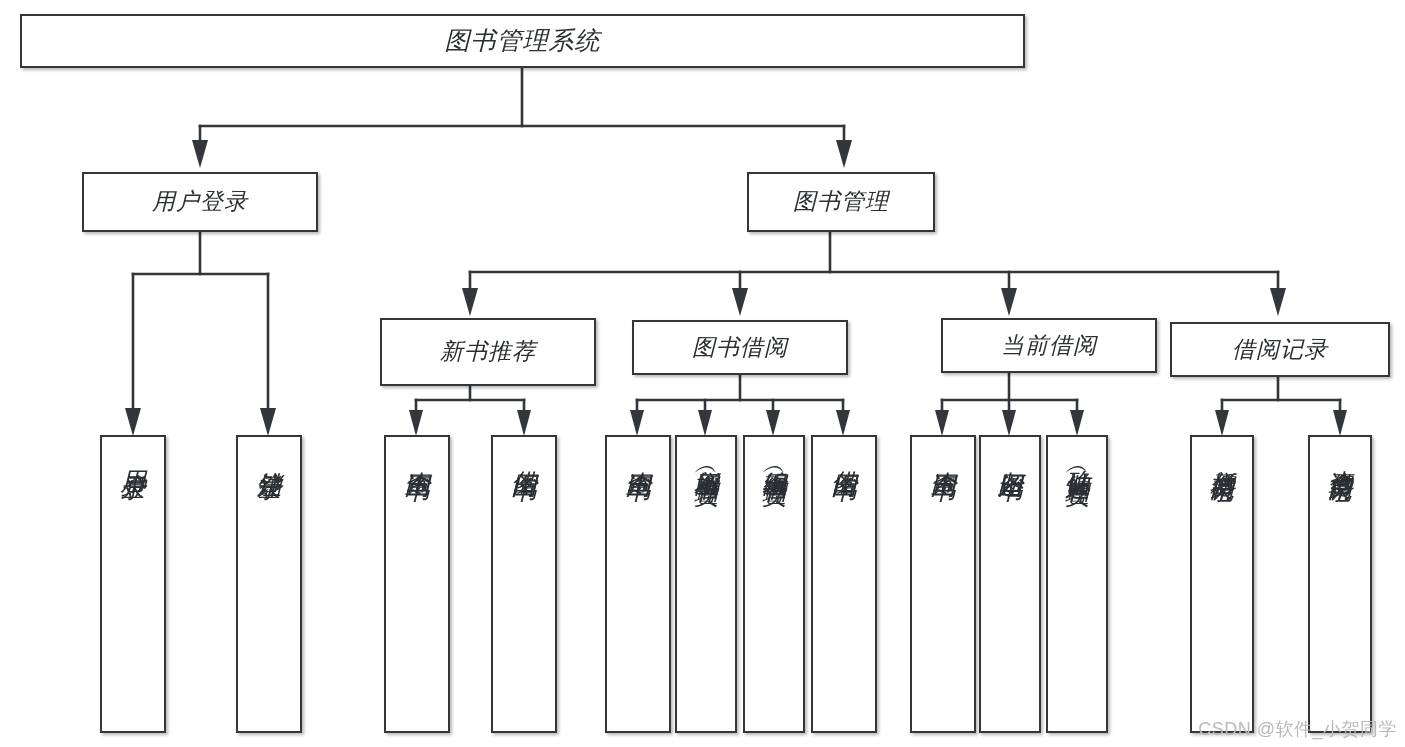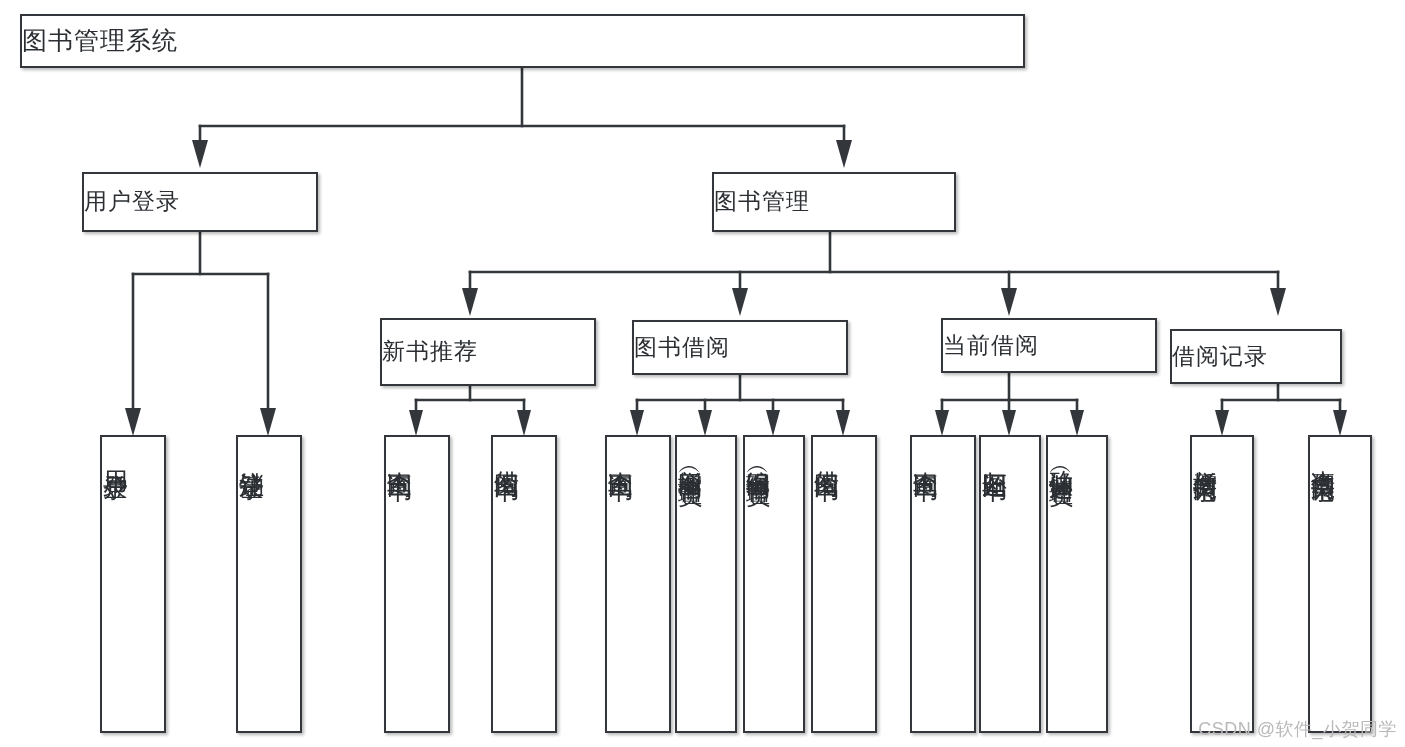--- a/index.html
+++ b/index.html
@@ -27,21 +27,23 @@
     pointer-events: none;
   }
   .node {
     position: absolute;
     box-sizing: border-box;
     border: 2px solid #33373b;
     background: #ffffff;
     box-shadow: 2px 2px 3px rgba(0,0,0,0.28);
     display: flex;
     align-items: center;
+    justify-content: center;
     z-index: 2;
+    font-style: italic;
   }
   .node .label {
     color: #2b2f33;
     line-height: 1.18;
     text-align: center;
     white-space: pre-line;
   }
   
   .node.h .label {
     font-size: 23px;
@@ -163,37 +165,37 @@
   </svg>
 
   <div class="node h root" style="left:20px; top:14px; width:1005px; height:54px;">
     <span class="label">图书管理系统</span>
   </div>
 
   <div class="node h" style="left:82px; top:172px; width:236px; height:60px;">
     <span class="label">用户登录</span>
   </div>
 
-  <div class="node h" style="left:712px; top:172px; width:244px; height:60px;">
+  <div class="node h" style="left:747px; top:172px; width:188px; height:60px;">
     <span class="label">图书管理</span>
   </div>
 
   <div class="node h" style="left:380px; top:318px; width:216px; height:68px;">
     <span class="label">新书推荐</span>
   </div>
 
   <div class="node h" style="left:632px; top:320px; width:216px; height:55px;">
     <span class="label">图书借阅</span>
   </div>
 
   <div class="node h" style="left:901px; top:318px; width:216px; height:55px;margin-left:40px;">
     <span class="label">当前借阅</span>
   </div>
 
-  <div class="node h" style="left:1170px; top:329px; width:172px; height:55px;">
+  <div class="node h" style="left:1170px; top:322px; width:220px; height:55px;">
     <span class="label">借阅记录</span>
   </div>
 
   <div class="node v" style="left:100px; top:435px; width:66px; height:298px;">
     <span class="label">用户登录</span>
   </div>
   <div class="node v" style="left:236px; top:435px; width:66px; height:298px;">
     <span class="label">注销登录</span>
   </div>
 

